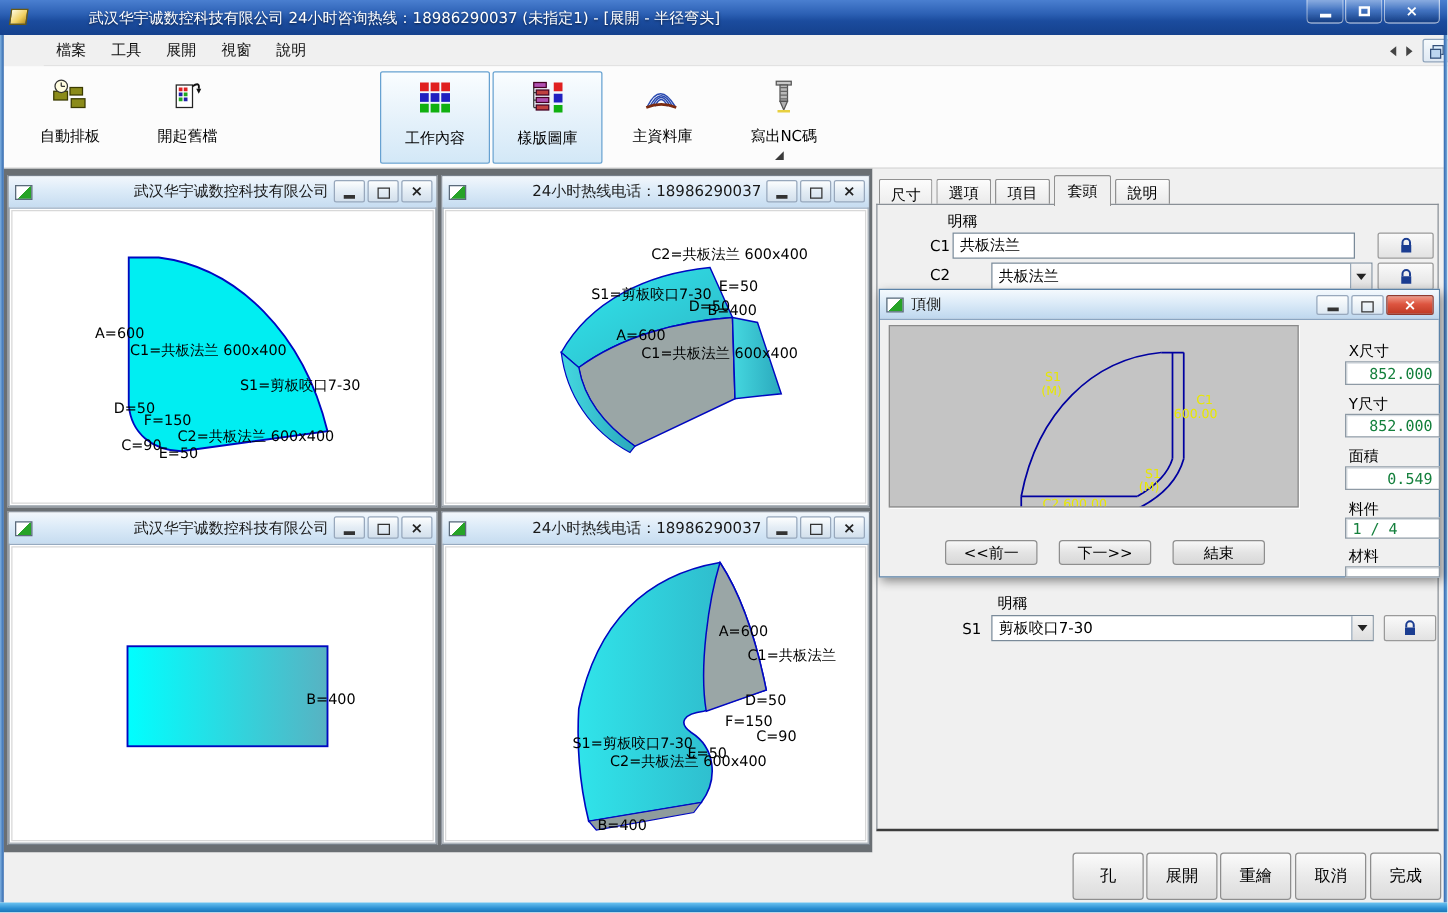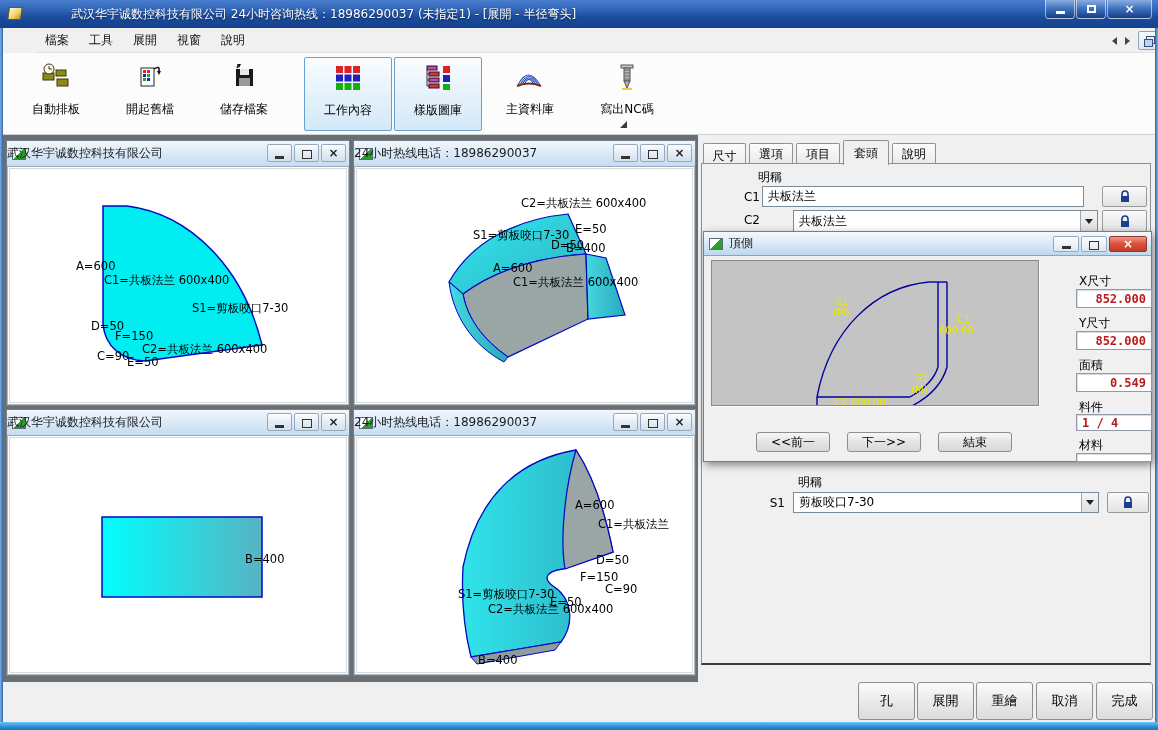--- a/index.html
+++ b/index.html
@@ -49,21 +49,21 @@
   .tb-corner { left:620px; top:121px; width:0; height:0; border-left:7px solid transparent; border-bottom:7px solid #3a3a3a; }
 
   
   .workspace { left:3px; top:135px; width:695px; height:547px; background:#6a6f73; }
   .panel-zone { left:698px; top:135px; width:457px; height:547px; background:#f0f0f0; }
 
   .mdiwin { position:absolute; border:1px solid #77808a; background:#fff; box-shadow:0 0 0 1px #aeb6bd inset; }
   .mtitle { height:26px; background:linear-gradient(180deg,#f2f7fc 0%,#dcebf8 45%,#c6dcf0 100%);
     border-bottom:1px solid #96aac0; display:flex; align-items:center; position:relative; font-size:12px; color:#1a1a1a; }
   .mtitle .wicon { width:14px; height:12px; margin:0 4px 0 5px; border:1px solid #5a6a7a; background:linear-gradient(135deg,#ffffff 50%,#27a327 50%); }
-  .mtitle .mtext { position:absolute; left:0; right:86px; text-align:left; white-space:nowrap; overflow:hidden; }
+  .mtitle .mtext { position:absolute; left:0; right:86px; text-align:right; white-space:nowrap; overflow:hidden; }
   .wbtns { position:absolute; right:3px; top:3px; display:flex; }
   .wbtn { width:25px; height:18px; margin-left:2px; border:1px solid #98a8bc; border-radius:2px;
     background:linear-gradient(180deg,#fdfefe,#e4edf5 50%,#d3e0ec); display:flex; align-items:center; justify-content:center; color:#222; }
   .g-min { width:9px; height:3px; background:#333; margin-top:8px; }
   .g-rest { position:relative; width:10px; height:9px; }
   .g-rest::before { content:""; position:absolute; left:0; top:1px; width:8px; height:7px; border:1px solid #333; }
   .g-x { font-size:12px; font-weight:bold; line-height:1; }
   .mcontent { position:absolute; left:2px; top:27px; right:2px; bottom:2px; background:#fff; border:1px solid #d8d8d8; overflow:hidden; }
 
   
@@ -94,22 +94,22 @@
   .dbtns { position:absolute; right:4px; top:4px; display:flex; }
   .dbtn { width:26px; height:16px; margin-left:2px; border:1px solid #98a8bc; border-radius:2px;
     background:linear-gradient(180deg,#fdfefe,#dde8f2); display:flex; align-items:center; justify-content:center; }
   .dbtn.red { width:38px; border-color:#8f3a2e; background:linear-gradient(180deg,#f09a88,#dd5540 45%,#c03a24); color:#fff; }
   .dcanvas { position:absolute; left:7px; top:28px; width:328px; height:146px; background:#c4c4c4; border:1px solid #8a8a8a;
     box-shadow:1px 1px 0 #fff; }
   .dlg-btn { position:absolute; height:20px; border:1px solid #8e8e8e; border-radius:3px; font-size:12px; color:#000;
     background:linear-gradient(180deg,#f8f8f8,#e4e4e4 50%,#d8d8d8); display:flex; align-items:center; justify-content:center; }
   .fld-label { position:absolute; font-size:12px; color:#000; }
   .fld { position:absolute; background:#fff; border:1px solid #8e9aa5; box-shadow:inset 1px 1px 0 #d7dde2;
-    font-size:12px; font-family:"DejaVu Sans Mono","Liberation Mono",monospace; color:#b91c1c;
-    display:flex; align-items:center; justify-content:flex-end; padding-right:5px; overflow:hidden;font-weight:bold; }
+    font-size:12px; font-family:"DejaVu Sans Mono","Liberation Mono",monospace; color:#15803d;
+    display:flex; align-items:center; justify-content:flex-end; padding-right:5px; overflow:hidden; }
   .fld.left { justify-content:flex-start; padding-left:5px; }
 
   
   .statusbar { left:3px; top:682px; width:1152px; height:40px; background:#f0f0f0; }
   .status-box { position:absolute; left:1px; top:1px; width:851px; height:37px; background:#f0f0f0;
     border:1px solid; border-color:#9a9a9a #ffffff #ffffff #9a9a9a; display:flex; align-items:center; font-size:12px; color:#000; padding-left:8px; }
   .foot-btn { position:absolute; top:0; width:57px; height:38px; border:1px solid #8e8e8e; border-radius:3px;
     background:linear-gradient(180deg,#fbfbfb,#eaeaea 50%,#dcdcdc); font-size:13px; color:#000;
     display:flex; align-items:center; justify-content:center; }
   .frame-left { left:0; top:28px; width:3px; height:694px; background:linear-gradient(90deg,#7fb0e0,#2f66ad); }
@@ -181,32 +181,20 @@
             <rect x="11" y="8" width="3" height="3" fill="#d22"></rect>
           <rect x="7" y="12" width="3" height="3" fill="#22a"></rect>
             <rect x="11" y="12" width="3" height="3" fill="#2a2"></rect>
           <rect x="7" y="16" width="3" height="3" fill="#2a2"></rect>
             <rect x="11" y="16" width="3" height="3" fill="#22a"></rect>
           <path d="M18,7 Q24,3 23,9" fill="none" stroke="#111" stroke-width="1.5"></path>
           <polygon points="21,9 25,9 23,13" fill="#111"></polygon>
         </svg>
       </div>
       <div class="tlabel">開起舊檔</div>
-    </div>
-    <div class="tbtn" style="left:198px;width:86px">
-      <div class="ticon">
-        <svg width="28" height="30" viewBox="0 0 28 30">
-          <path d="M9,2 L7,6" stroke="#111" stroke-width="1.5" fill="none"></path>
-            <polygon points="7,2 11,2 9,6" fill="#111"></polygon>
-          <rect x="6" y="7" width="17" height="17" fill="#1a1a1a"></rect>
-          <rect x="10" y="7" width="9" height="6" fill="#e8e8e8"></rect>
-          <rect x="9" y="16" width="11" height="8" fill="#9a9a9a"></rect>
-        </svg>
-      </div>
-      <div class="tlabel">儲存檔案</div>
     </div>
     <div class="tbtn active" style="left:301px;width:88px">
       <div class="ticon">
         <svg width="28" height="28" viewBox="0 0 28 28">
           <rect x="2" y="2" width="7" height="7" fill="#e02020"></rect>
             <rect x="10.5" y="2" width="7" height="7" fill="#e02020"></rect>
             <rect x="19" y="2" width="7" height="7" fill="#e02020"></rect>
           <rect x="2" y="10.5" width="7" height="7" fill="#2020c0"></rect>
             <rect x="10.5" y="10.5" width="7" height="7" fill="#2020c0"></rect>
             <rect x="19" y="10.5" width="7" height="7" fill="#2020c0"></rect>

